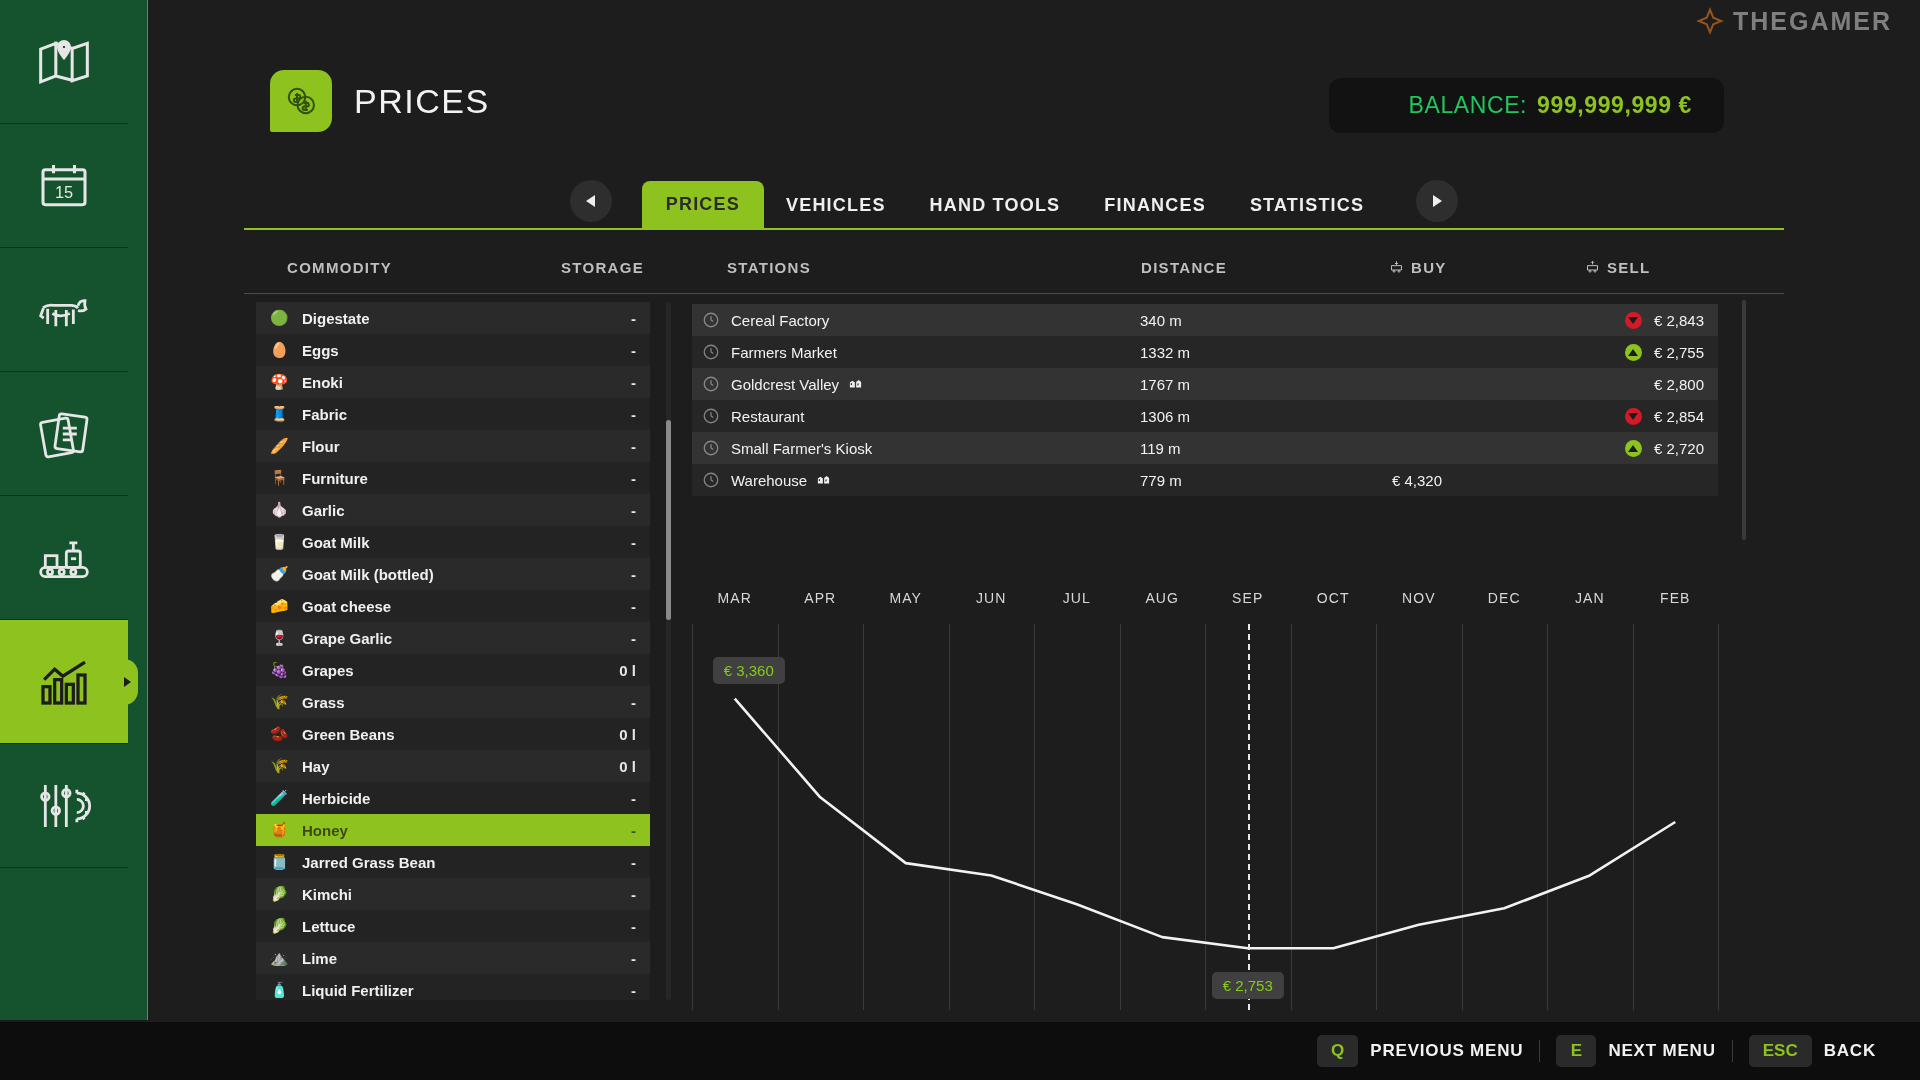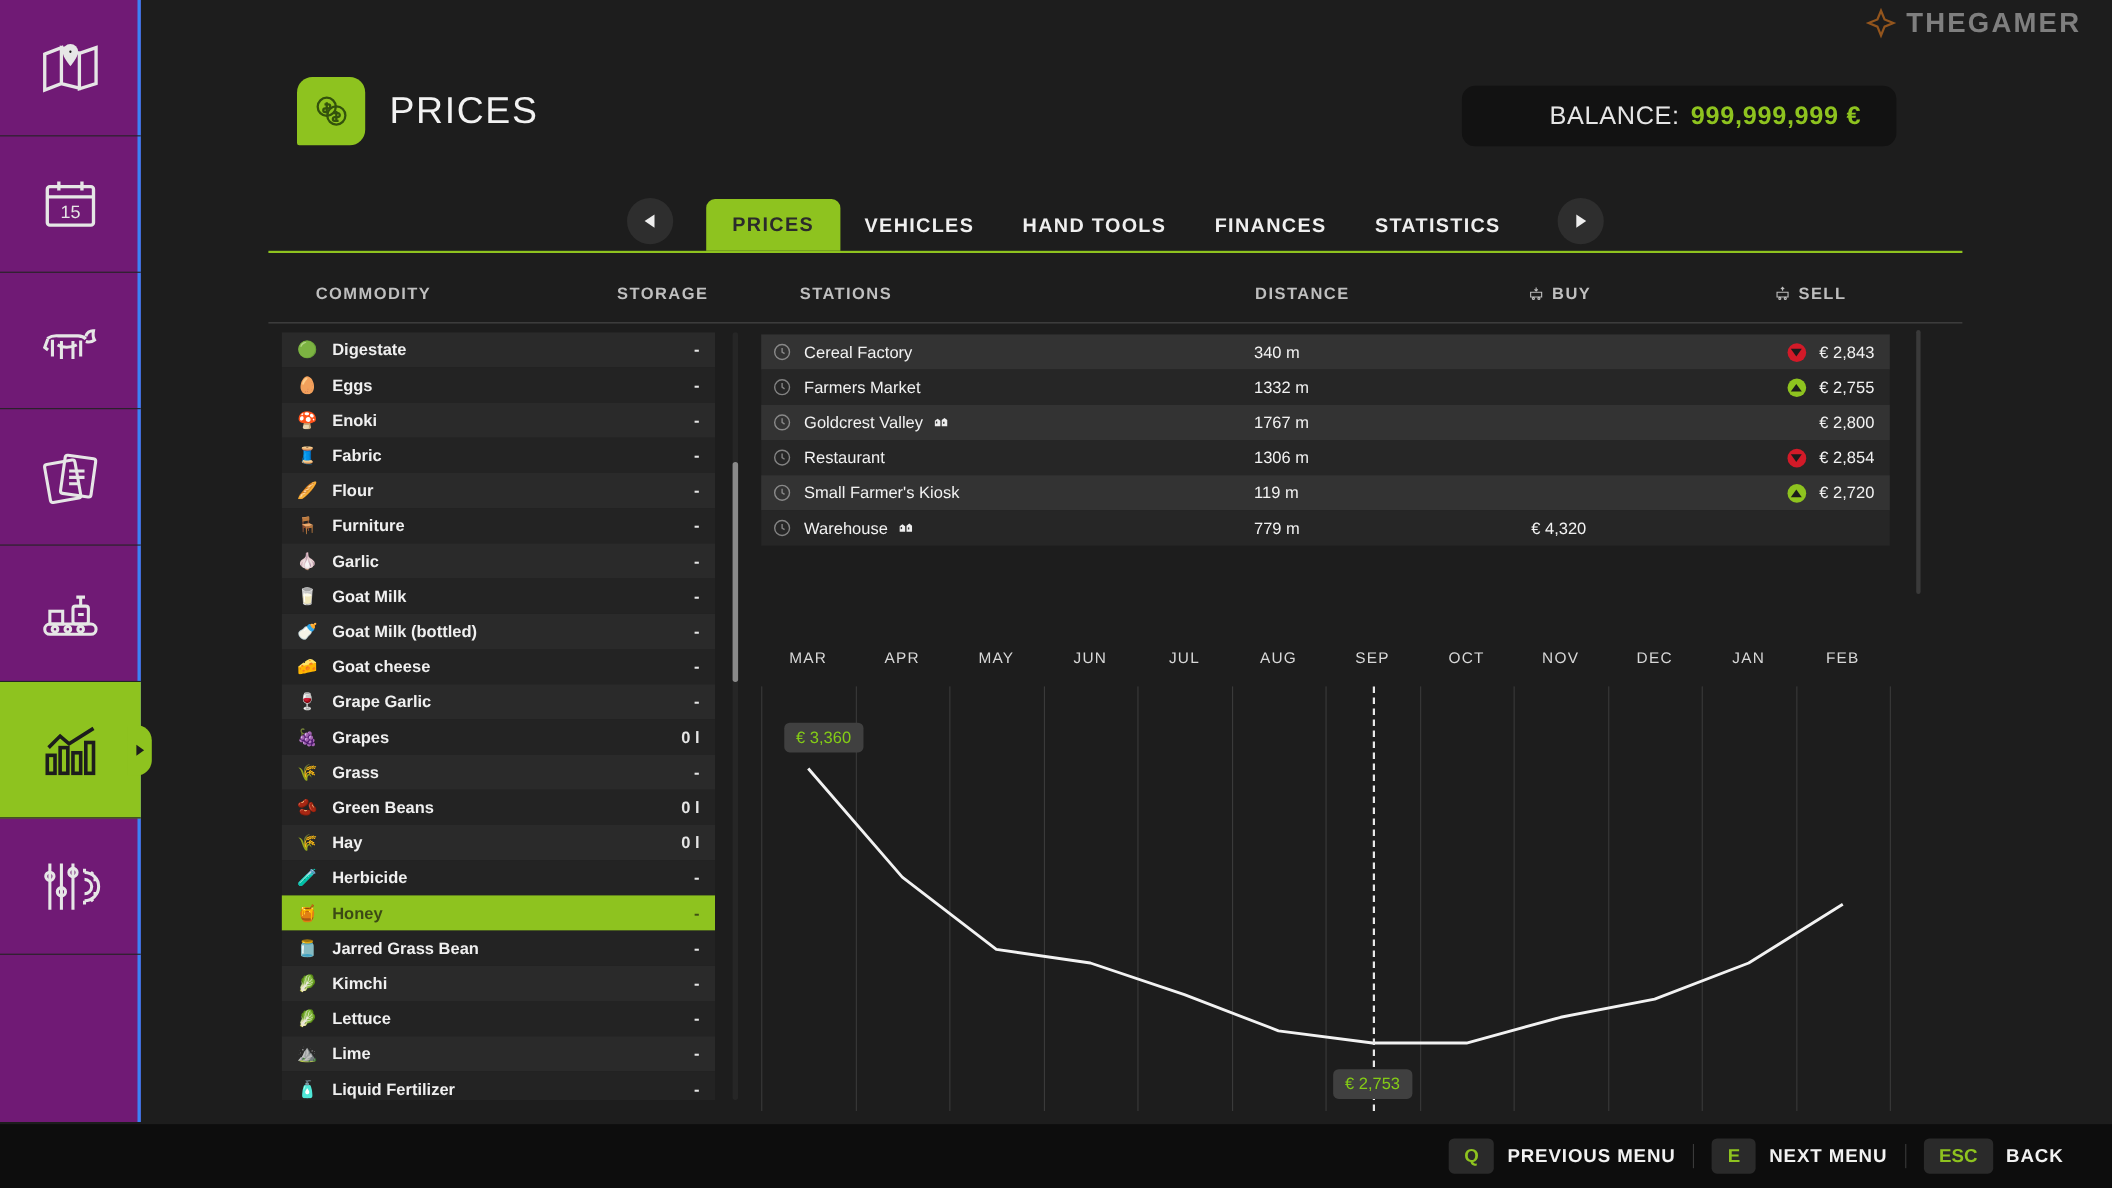--- a/index.html
+++ b/index.html
@@ -6,22 +6,22 @@
   html,body { width:1920px; height:1080px; overflow:hidden; background:#000; }
   body {
     font-family:"Liberation Sans", sans-serif;
     color:#fff;
     -webkit-font-smoothing:antialiased;
   }
   #root { position:relative; width:1920px; height:1080px; background:#1d1d1d; }
 
   
   #rail {
-    position:absolute; left:0; top:0; width:128px; height:1020px;
-    background:#701a75; border-right:3px solid #3b82f6;
+    position:absolute; left:0; top:0; width:148px; height:1020px;
+    background:#14532d; border-right:1px solid #3b82f6;
   }
   .rail-item {
     position:relative; width:128px; height:124px;
     display:flex; align-items:center; justify-content:center;
     border-bottom:1px solid #242424;
   }
   .rail-item svg { width:56px; height:56px; }
   .rail-item.active { background:#8ec31f; }
   .rail-item.active svg { stroke:#1d1d1d; }
   .rail-knob {
@@ -43,21 +43,21 @@
     border-radius:14px 14px 14px 2px; display:flex; align-items:center; justify-content:center;
   }
   #page-title { font-size:34px; letter-spacing:1.5px; font-weight:400; color:#f2f2f2; }
 
   #balance-pill {
     position:absolute; right:196px; top:78px;
     background:#121212; border-radius:12px;
     padding:14px 32px; font-size:23px; letter-spacing:.6px;
     display:flex; gap:10px; align-items:baseline; white-space:nowrap;
   }
-  #balance-label { color:#e5e5e5;margin-left:48px; }
+  #balance-label { color:#22c55e;margin-left:48px; }
   #balance-value { color:#8ec31f; font-weight:bold; }
 
   
   #tabbar {
     position:absolute; left:128px; top:172px; right:0; height:58px;
     display:flex; align-items:flex-end; justify-content:center; gap:0;
     border-bottom:2px solid #8ec31f; width:1540px; margin-left:116px;
   }
   .navbtn {
     width:42px; height:42px; border-radius:50%; background:#2e2e2e;
@@ -77,21 +77,21 @@
   #colhead {
     position:absolute; left:244px; top:250px; width:1540px; height:44px;
     font-size:15px; letter-spacing:1.3px; color:#bfbfbf; font-weight:bold;
   }
   #colhead .c { position:absolute; top:9px; display:flex; align-items:center; gap:7px;margin-left:17px; }
   #colhead .c.commodity { left:26px; }
   #colhead .c.storage   { left:300px; }
   #colhead .c.stations  { left:466px; }
   #colhead .c.distance  { left:880px; }
   #colhead .c.buy       { left:1128px; }
-  #colhead .c.sell      { left:1352px; }
+  #colhead .c.sell      { left:1324px; }
   #colhead hr { position:absolute; left:0; bottom:0; width:100%; height:1px; background:#4a4a4a; border:0; }
 
   
   #commodity-list {
     position:absolute; left:256px; top:302px; width:394px; height:698px;
     overflow:hidden;
   }
   .crow {
     position:relative; height:32px; display:flex; align-items:center;
     padding-left:12px; padding-right:14px; margin-bottom:0;

